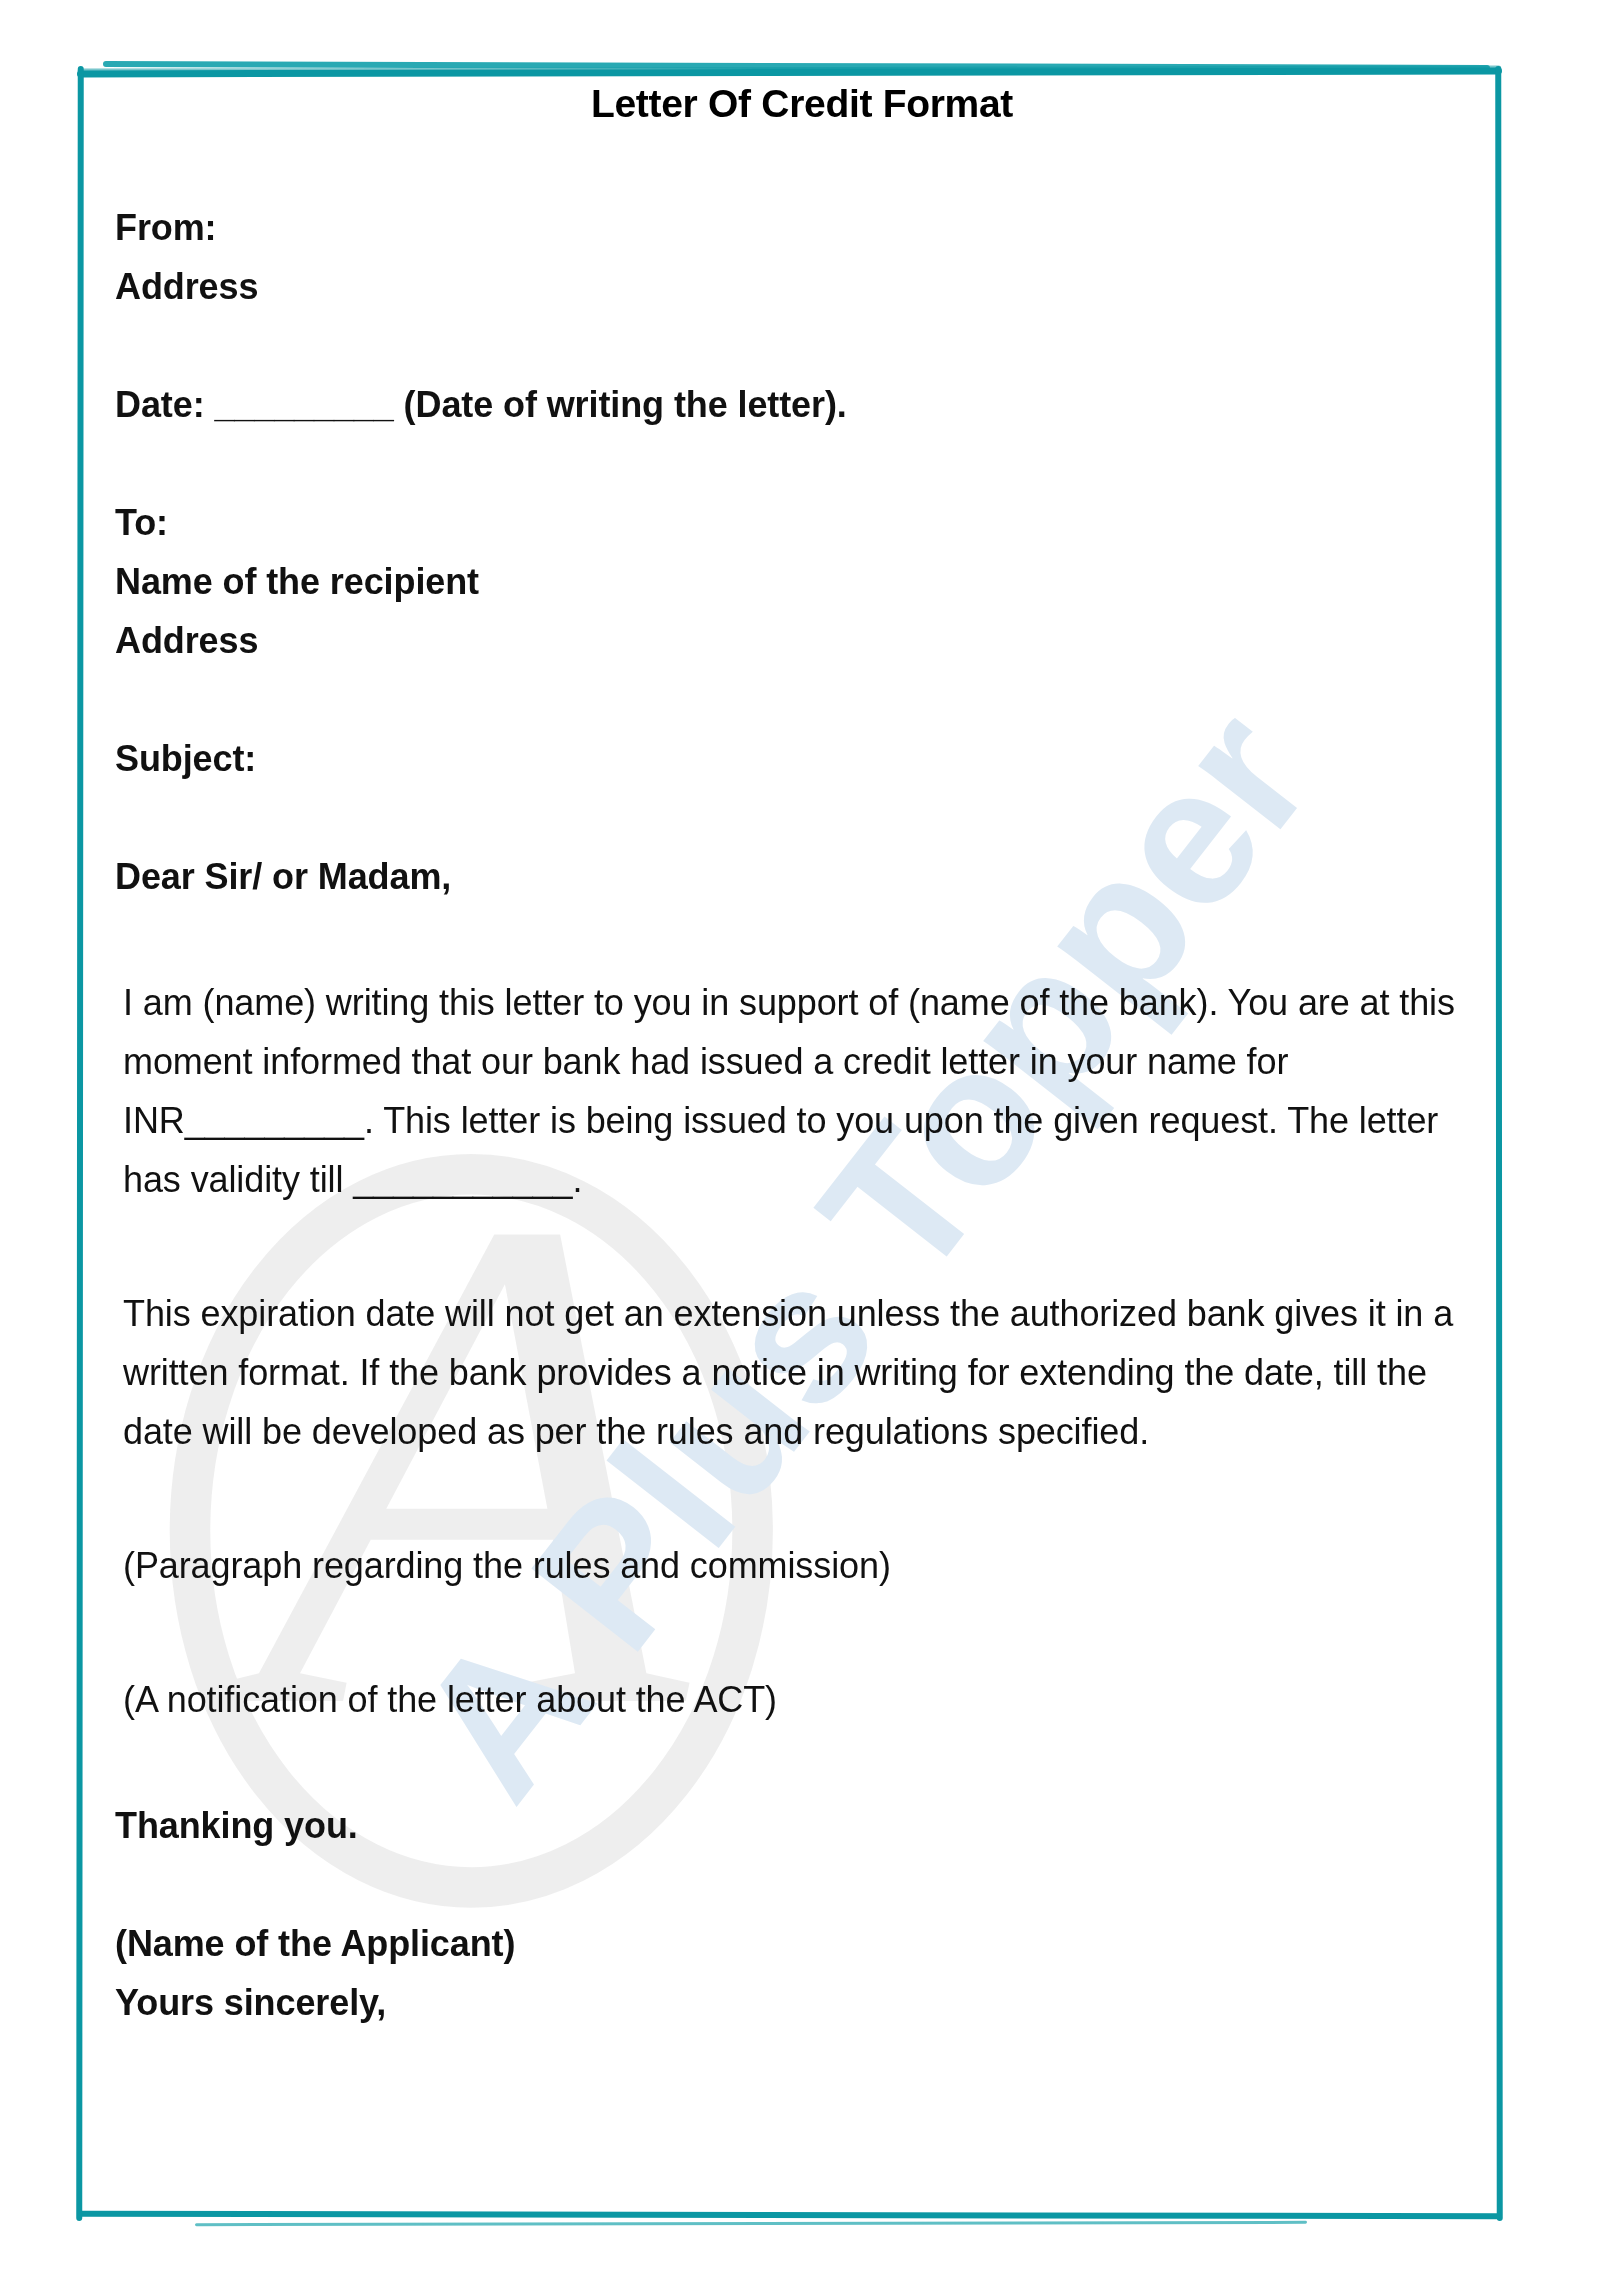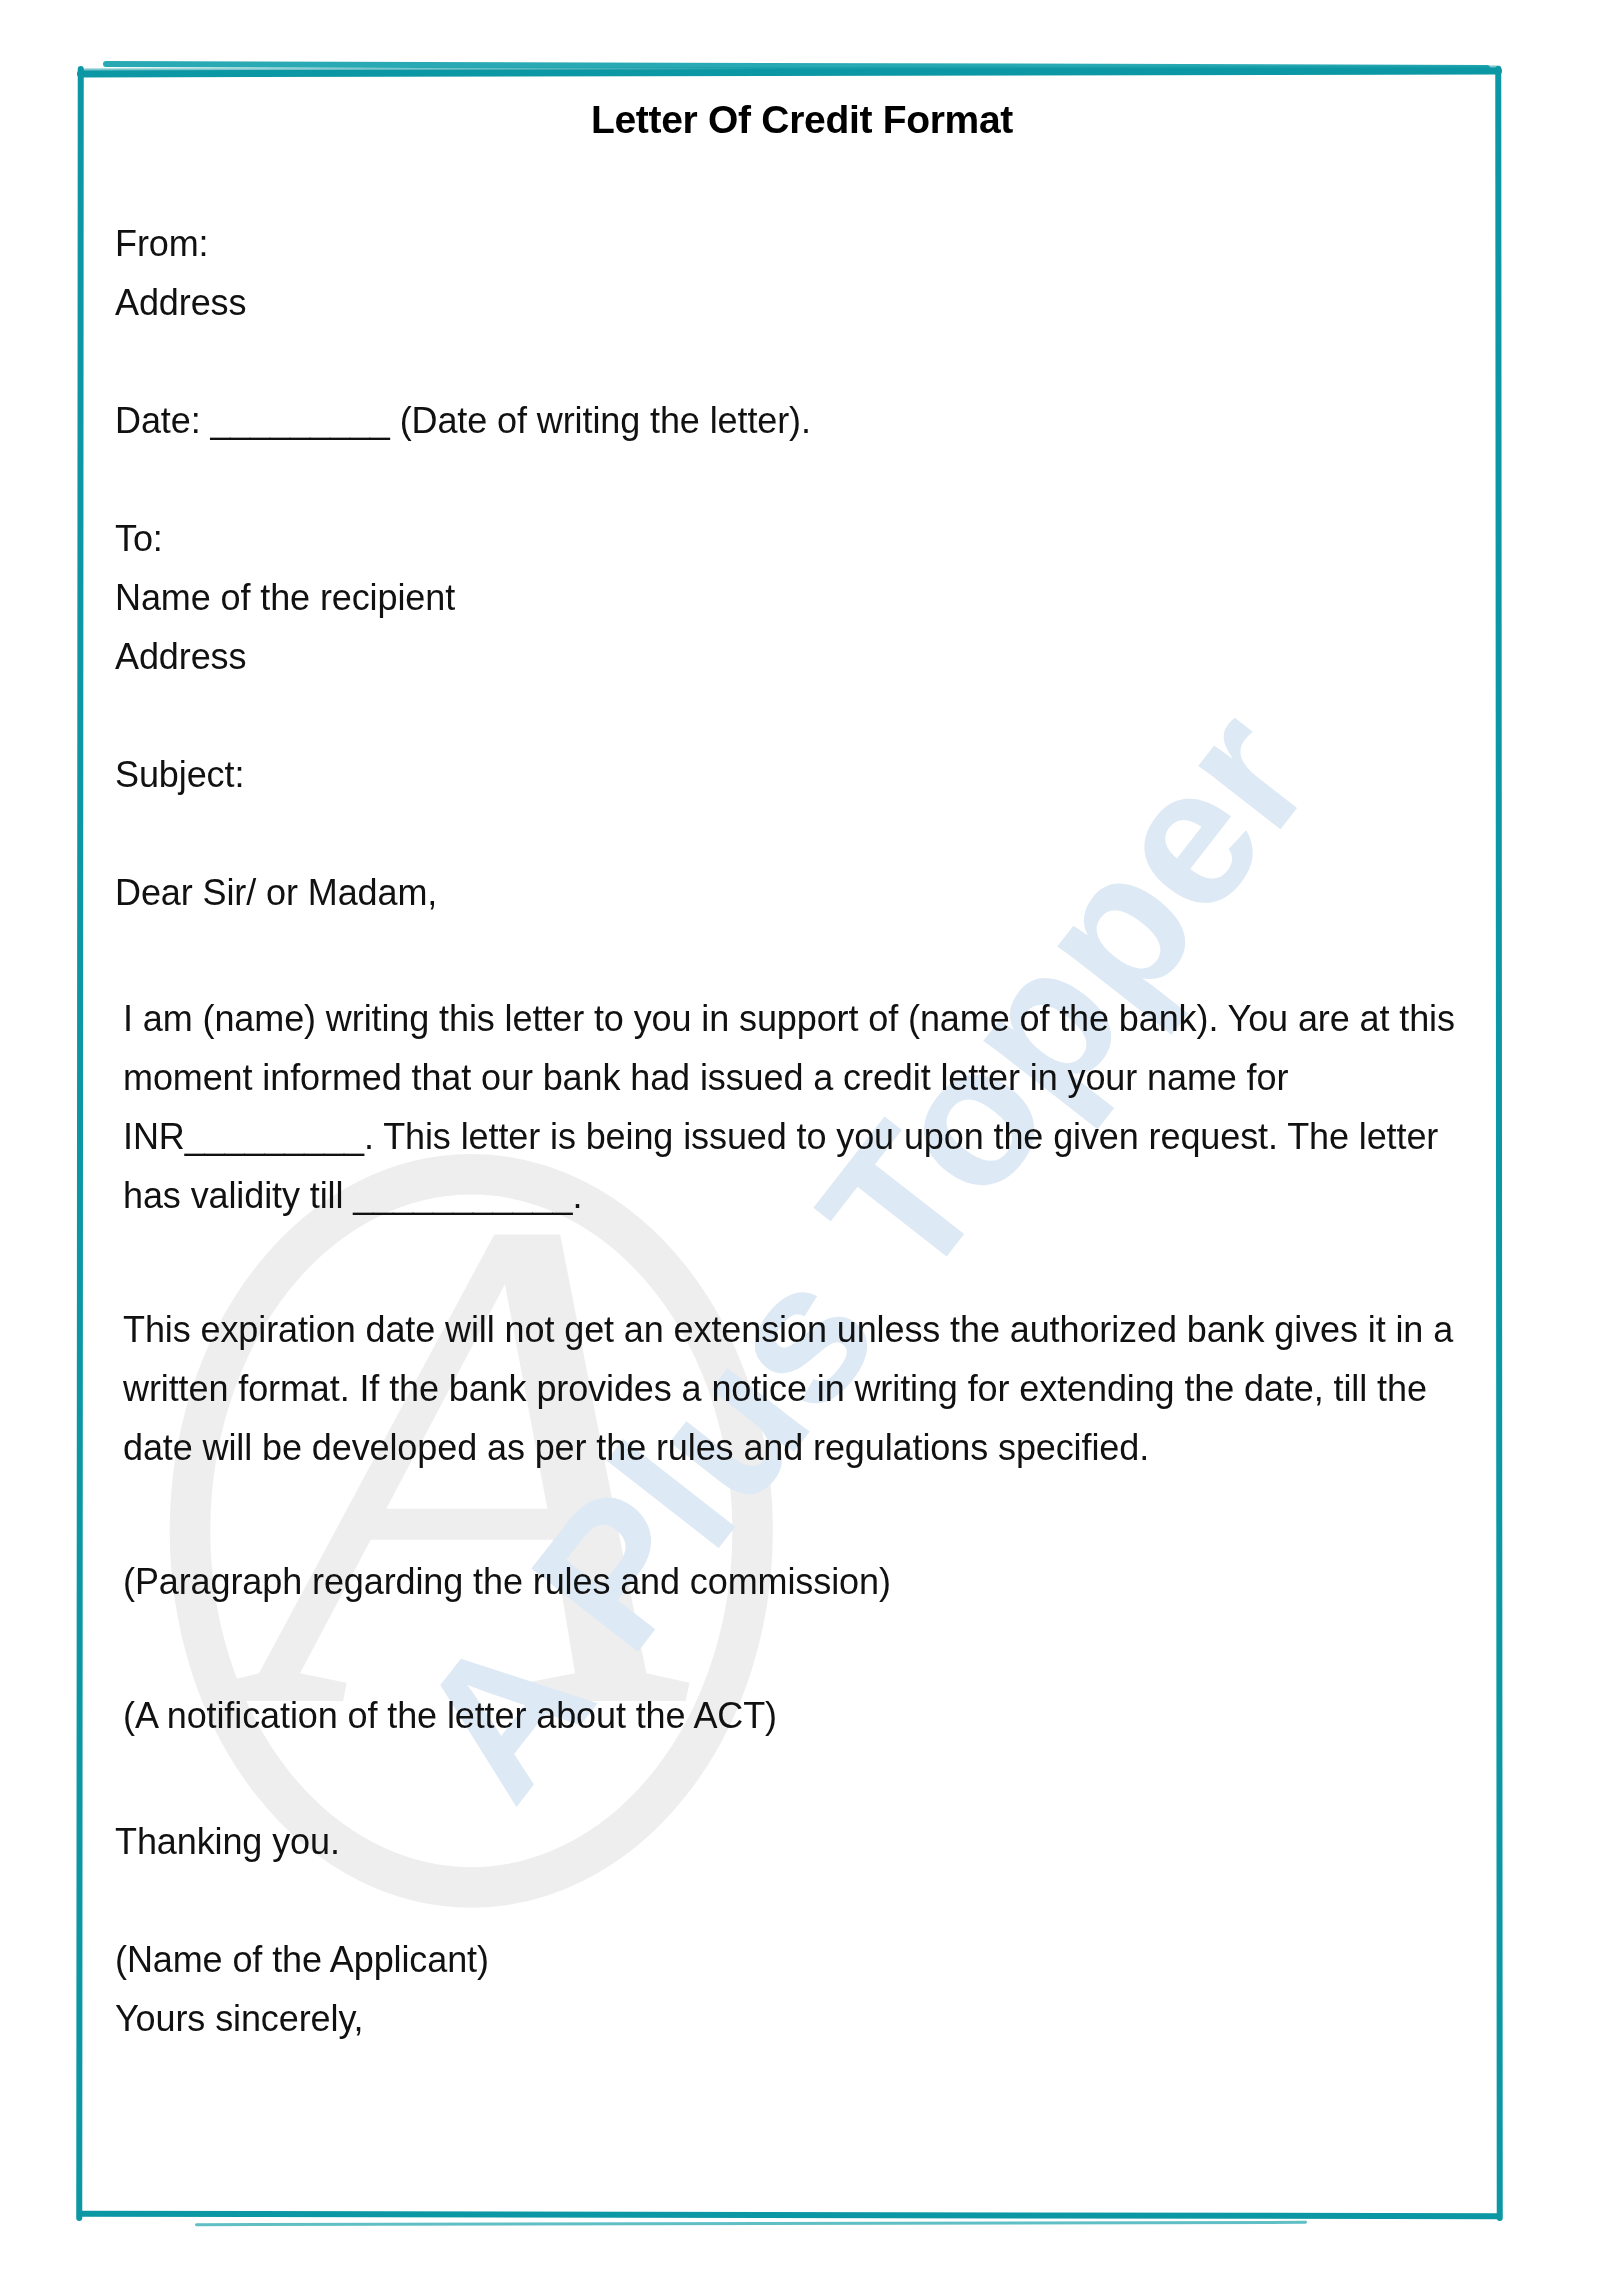--- a/index.html
+++ b/index.html
@@ -87,41 +87,41 @@
     width: 1623px;
     height: 2295px;
     pointer-events: none;
     z-index: 1;
   }
 
   
   #doc-content {
     position: absolute;
     left: 115px;
-    top: 98px;
+    top: 82px;
     width: 1374px;
     z-index: 3;
   }
   #doc-title {
     text-align: center;
     font-size: 39px;
     font-weight: bold;
     color: #000000;
     letter-spacing: -0.3px;
     margin: 0 0 0 0;
     padding: 0;
     line-height: 1.15;
   }
   .blk {
     margin: 0;
     padding: 0;
     font-size: 36px;
     line-height: 59px;
     color: #111111;
-    font-weight: 400;
+    font-weight: 700;
     letter-spacing: -0.1px;
     white-space: pre-wrap;
   }
   .gap-lg  { height: 71px; }
   .gap-md  { height: 59px;  }
   .para {
     margin: 8px;
     padding: 0;
     font-size: 36px;
     line-height: 59px;

